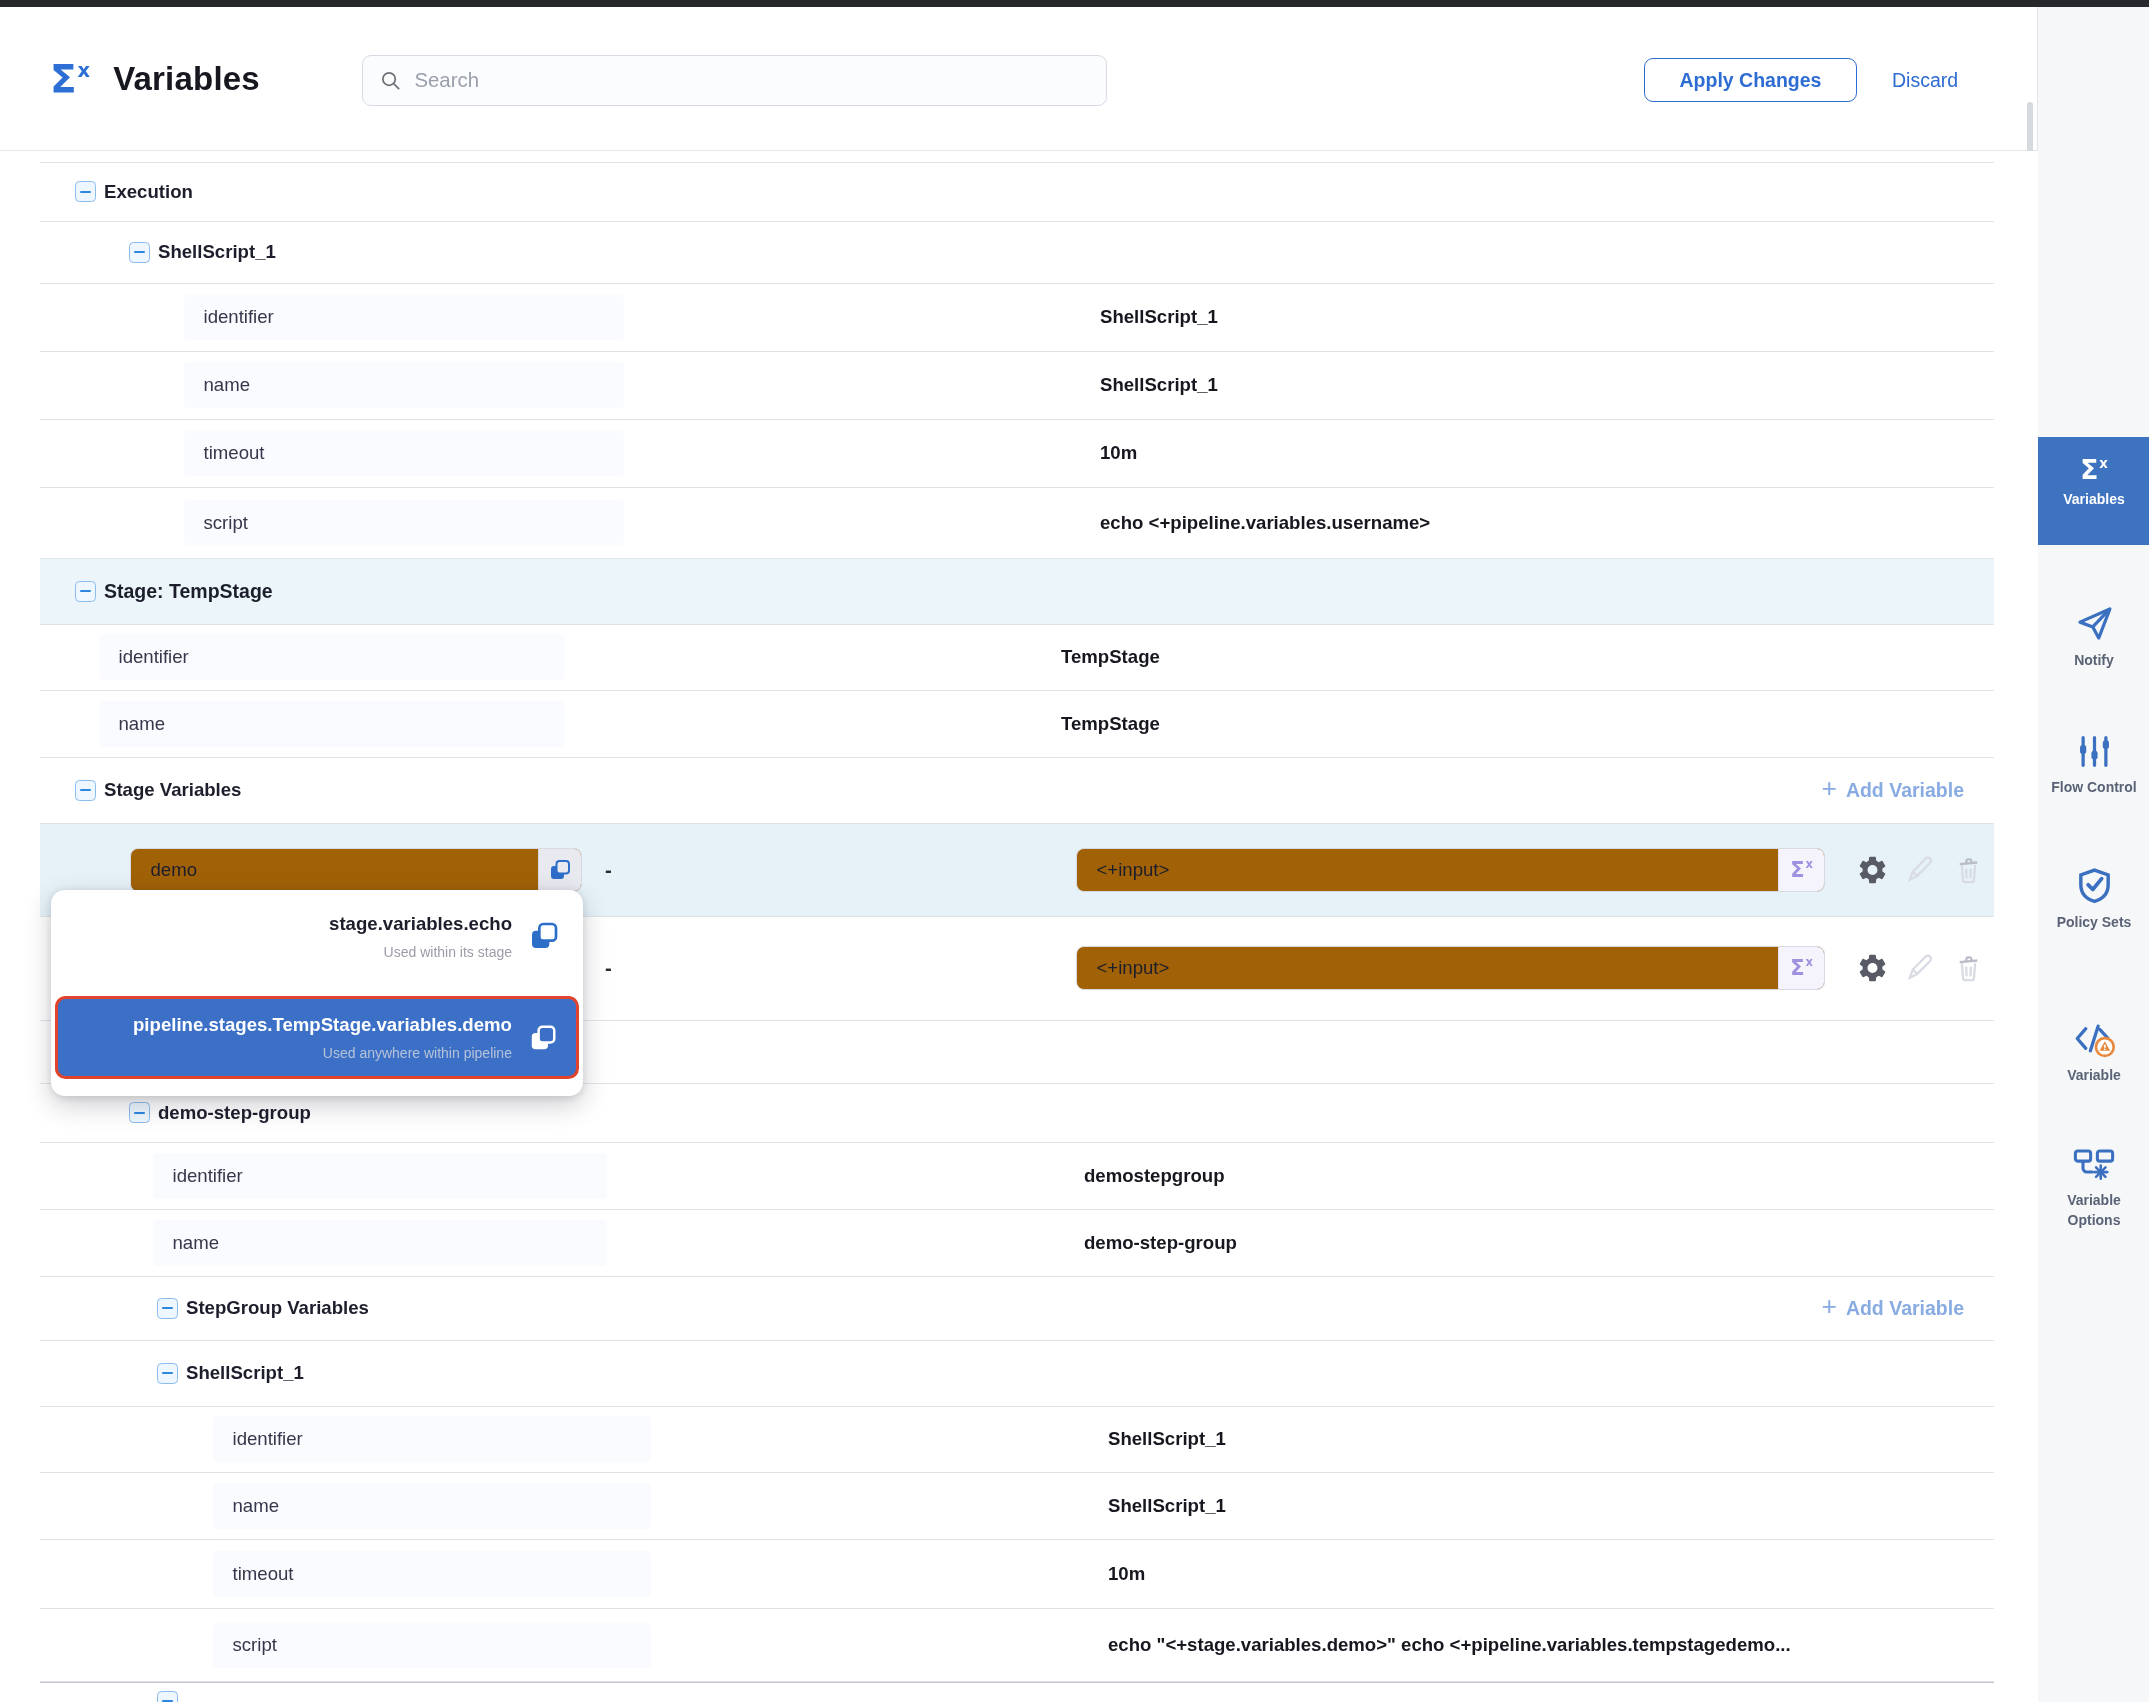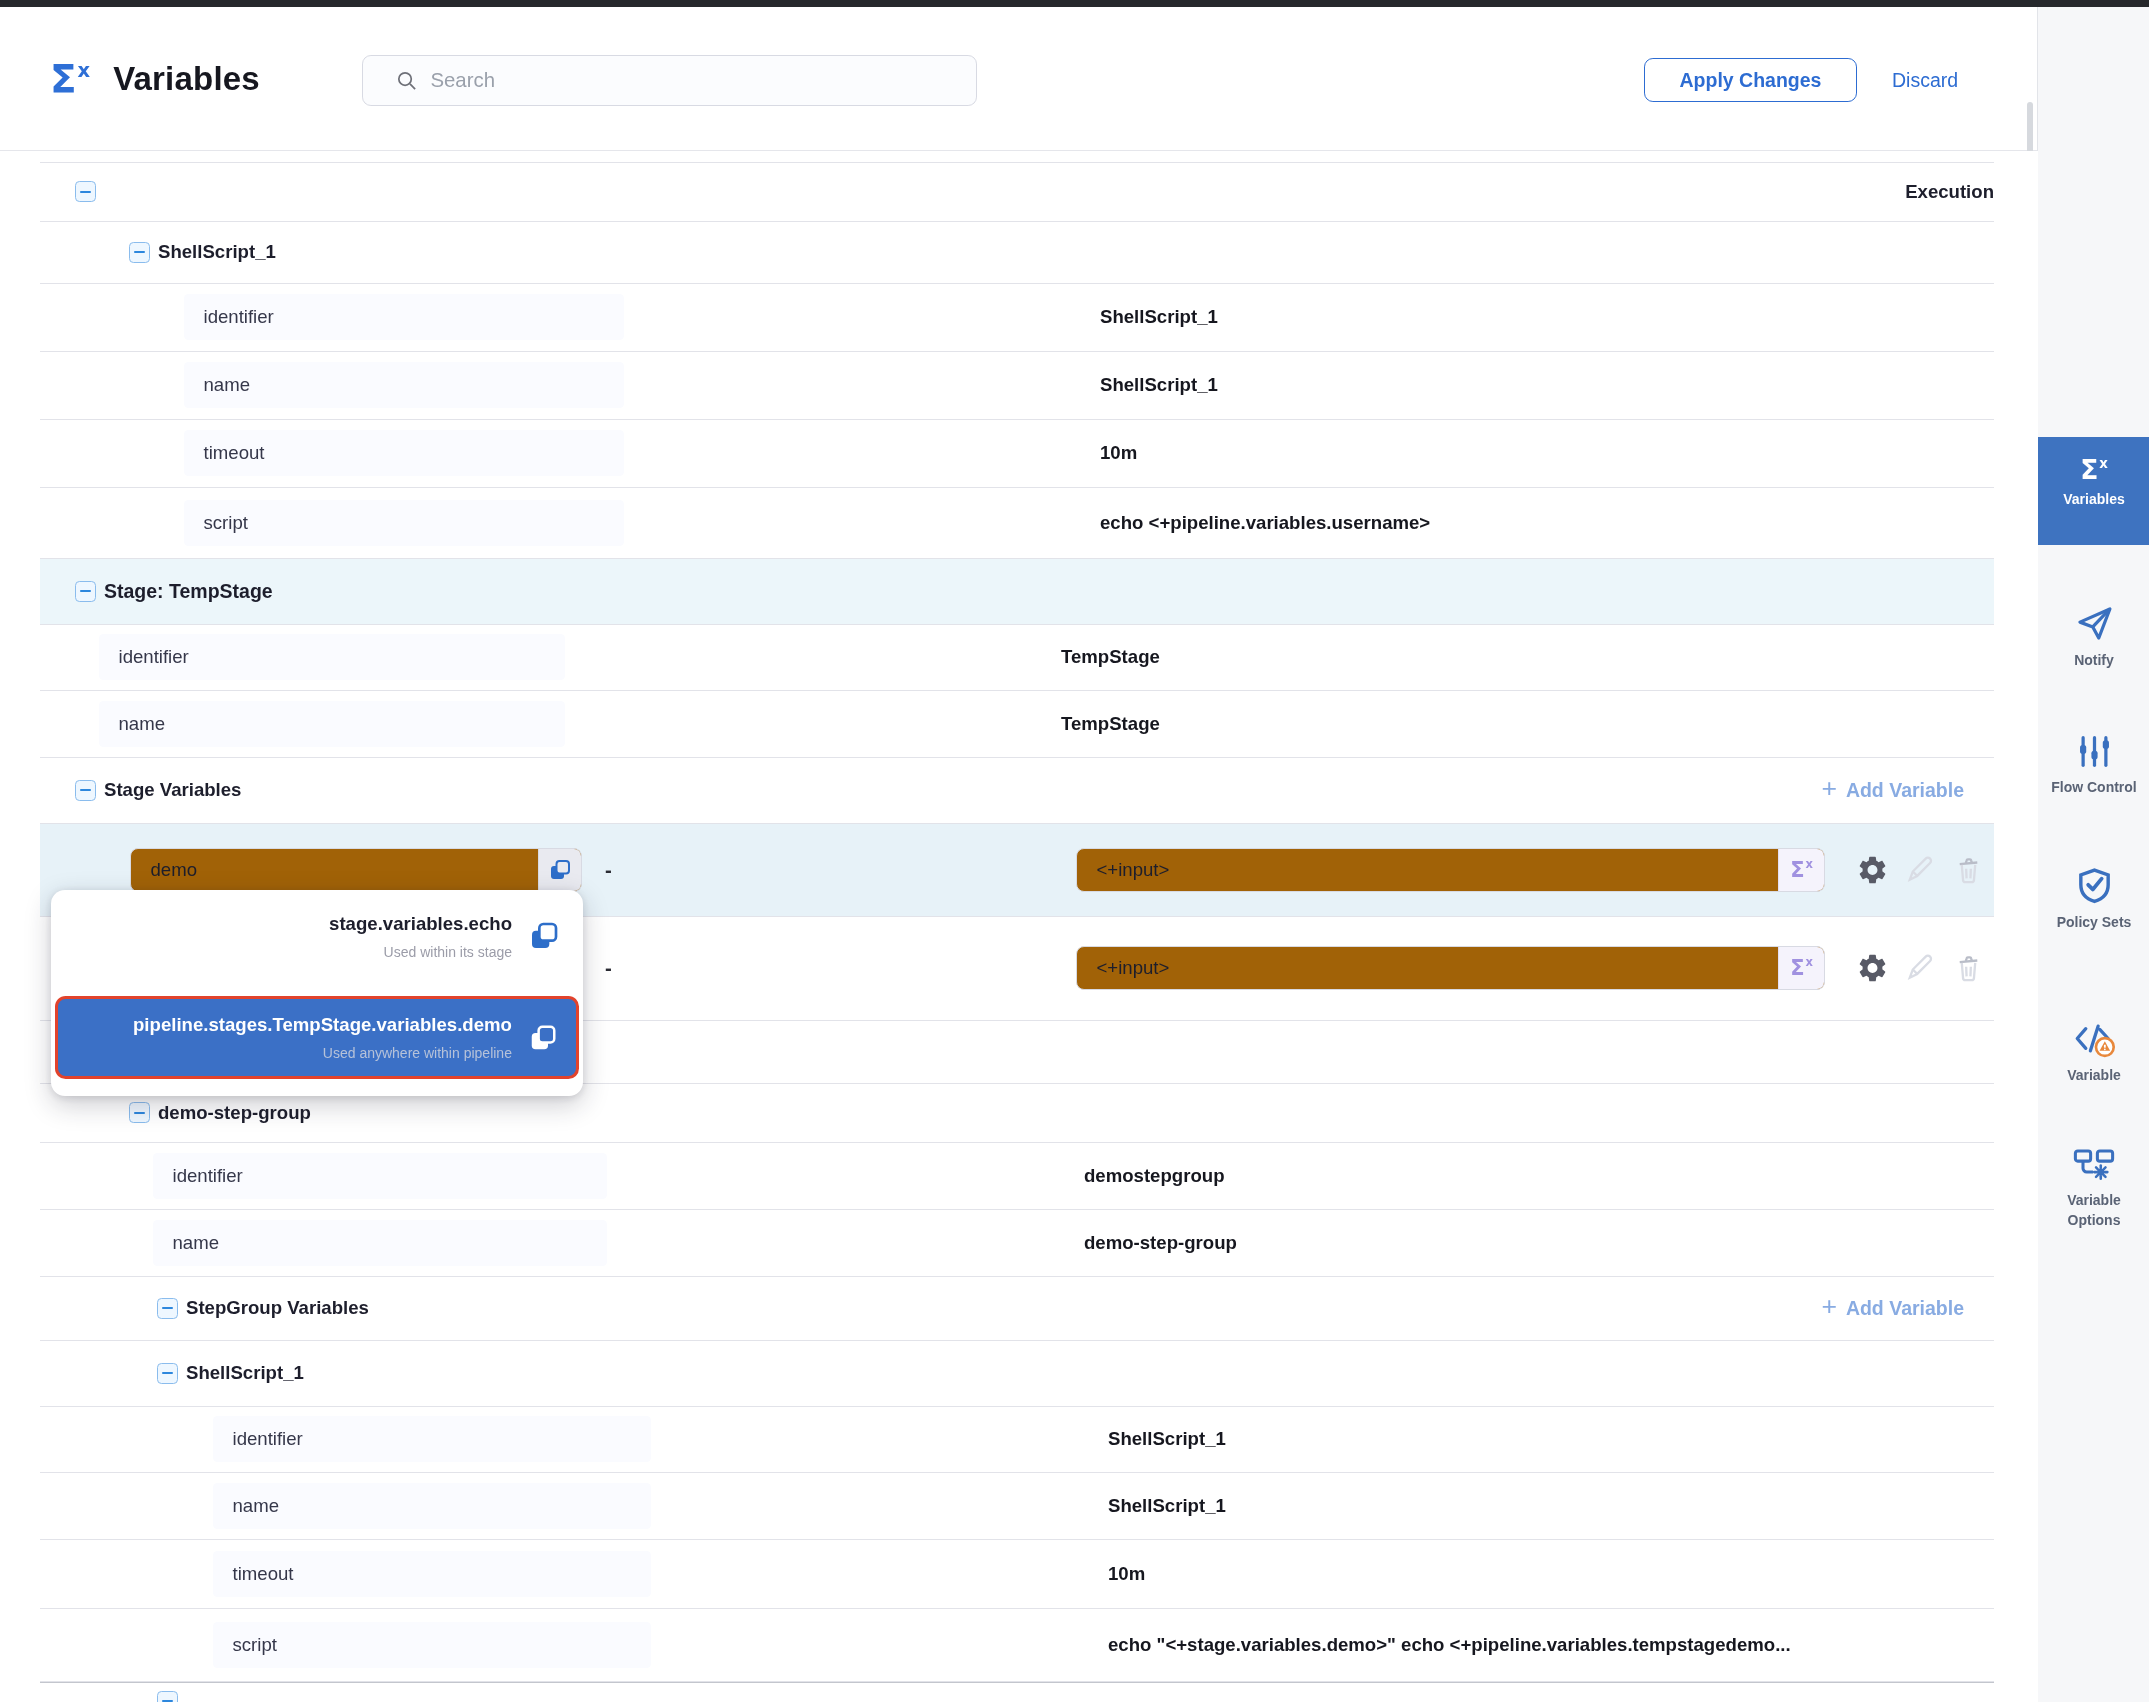--- a/index.html
+++ b/index.html
@@ -10,21 +10,21 @@
     color:#1d1e2c;
   }
   
   .topbar { position:absolute; left:0; top:0; width:2149px; height:7px; background:#26282c; }
   .header { position:absolute; left:0; top:7px; width:2038px; height:144px; background:#fff; border-bottom:0.9px solid #e5e6eb; }
   .header-left { position:absolute; left:50px; top:0; height:144px; display:flex; align-items:center; gap:23px; }
   .sigx { font-family:"DejaVu Sans", sans-serif; color:#2e6fd6; font-weight:700; line-height:1; white-space:nowrap; }
   .sigx .sig { font-size:39px; }
   .sigx .sup { font-size:19.5px; vertical-align:16px; margin-left:0.9px; }
   .page-title { font-size:33px; font-weight:700; color:#16171f; letter-spacing:0.2px; }
-  .search-shell { position:absolute; left:362px; top:48px; width:615px; height:51px; border:0.9px solid #d8dae3; border-radius:8.9px; background:#fbfcfe; display:flex; align-items:center; padding:0 32px; gap:12.4px; }
+  .search-shell { position:absolute; left:362px; top:48px; width:745px; height:51px; border:0.9px solid #d8dae3; border-radius:8.9px; background:#fbfcfe; display:flex; align-items:center; padding:0 16px; gap:12.4px; }
   .search-shell input { border:none; outline:none; background:transparent; font-family:inherit; font-size:20.4px; color:#3c3e4b; flex:1; }
   .search-shell input::placeholder { color:#9aa0ab; }
   .btn-apply { position:absolute; left:1644px; top:51px; width:213px; height:44px; border:1.8px solid #2d6cd2; border-radius:8.9px; background:#fff; color:#2d6cd2; font-size:19.5px; font-weight:600; display:flex; align-items:center; justify-content:center; cursor:pointer; }
   .link-discard { position:absolute; left:1892px; top:51px; height:44px; display:flex; align-items:center; color:#2d6cd2; font-size:19.5px; font-weight:500; cursor:pointer; }
   .scroll-thumb { position:absolute; left:2027px; top:102px; width:6.2px; height:89px; border-radius:3.5px; background:#d6d9de; }
 
   
   .sidebar { position:absolute; right:0; top:7px; width:112px; height:1695px; background:#f6f7f9; border-left:0.9px solid #e2e4e9; }
   .side-item { position:absolute; left:0; width:112px; text-align:center; cursor:pointer; }
   .side-item .ic { display:flex; justify-content:center; margin-bottom:7px; }
@@ -179,21 +179,21 @@
           </g>
         </svg>
     </div>
     <div class="side-label">Variable Options</div>
   </div>
 </div>
 
 <div class="content">
   <div class="vtable">
 
-    <div class="row tree d1" style="height:59px;justify-content:space-between;">
+    <div class="row tree d1" style="height:59px;">
       <span class="minus">
           <i></i>
         </span>
       <span class="tlabel">Execution</span>
     </div>
 
     <div class="row tree d2" style="height:62px;">
       <span class="minus">
           <i></i>
         </span>

